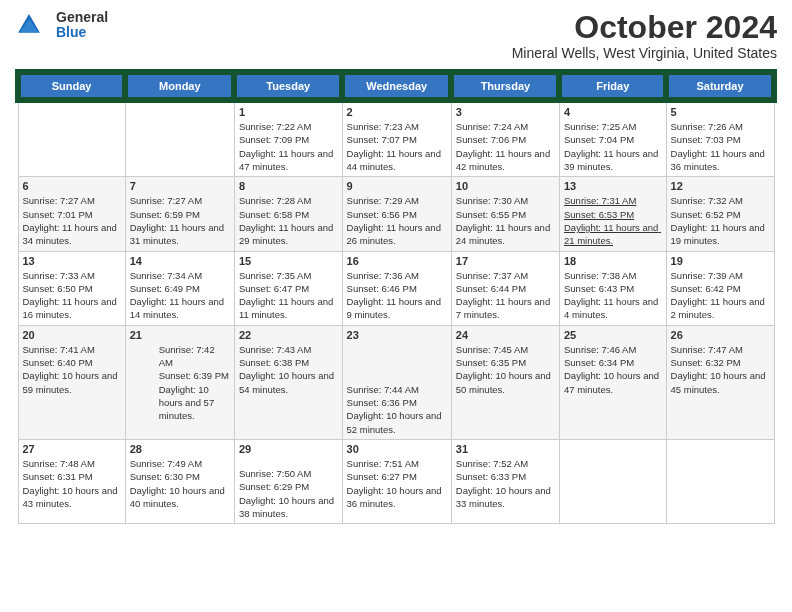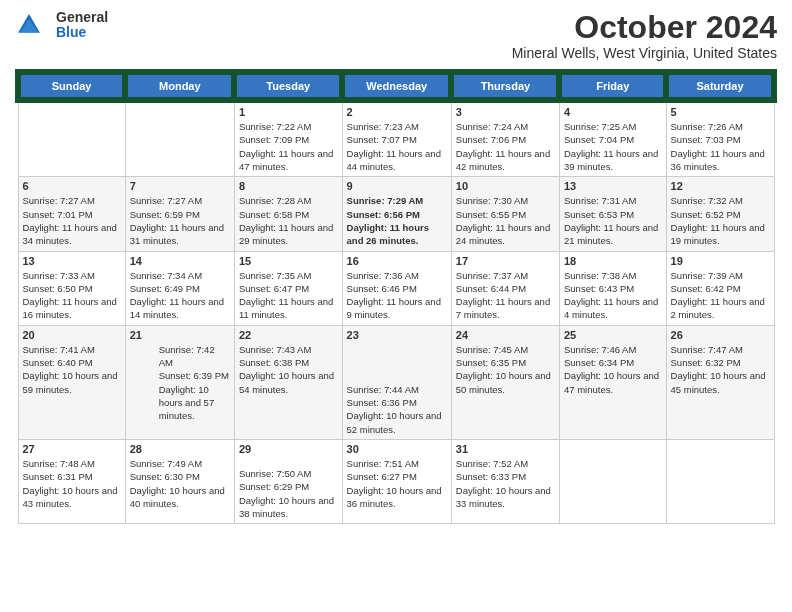--- a/index.html
+++ b/index.html
@@ -182,33 +182,33 @@
 Daylight: 11 hours and 31 minutes.</div>
           </td>
           <td>
             <span class="day-number">8</span>
             <div class="day-info" style="white-space: pre-wrap;">Sunrise: 7:28 AM
 Sunset: 6:58 PM
 Daylight: 11 hours and 29 minutes.</div>
           </td>
           <td>
             <span class="day-number">9</span>
-            <div class="day-info" style="white-space: pre-wrap; font-weight: bold;">Sunrise: 7:29 AM
+            <div class="day-info" style="white-space: pre-wrap;">Sunrise: 7:29 AM
 Sunset: 6:56 PM
 Daylight: 11 hours and 26 minutes.</div>
           </td>
           <td>
             <span class="day-number">10</span>
             <div class="day-info" style="white-space: pre-wrap;">Sunrise: 7:30 AM
 Sunset: 6:55 PM
 Daylight: 11 hours and 24 minutes.</div>
           </td>
           <td>
             <span class="day-number">13</span>
-            <div class="day-info" style="white-space: pre-wrap;">Sunrise: 7:31 AM
+            <div class="day-info" style="white-space: pre-wrap; text-decoration: underline;">Sunrise: 7:31 AM
 Sunset: 6:53 PM
 Daylight: 11 hours and 21 minutes.</div>
           </td>
           <td>
             <span class="day-number">12</span>
             <div class="day-info" style="white-space: pre-wrap;">Sunrise: 7:32 AM
 Sunset: 6:52 PM
 Daylight: 11 hours and 19 minutes.</div>
           </td>
         </tr>

